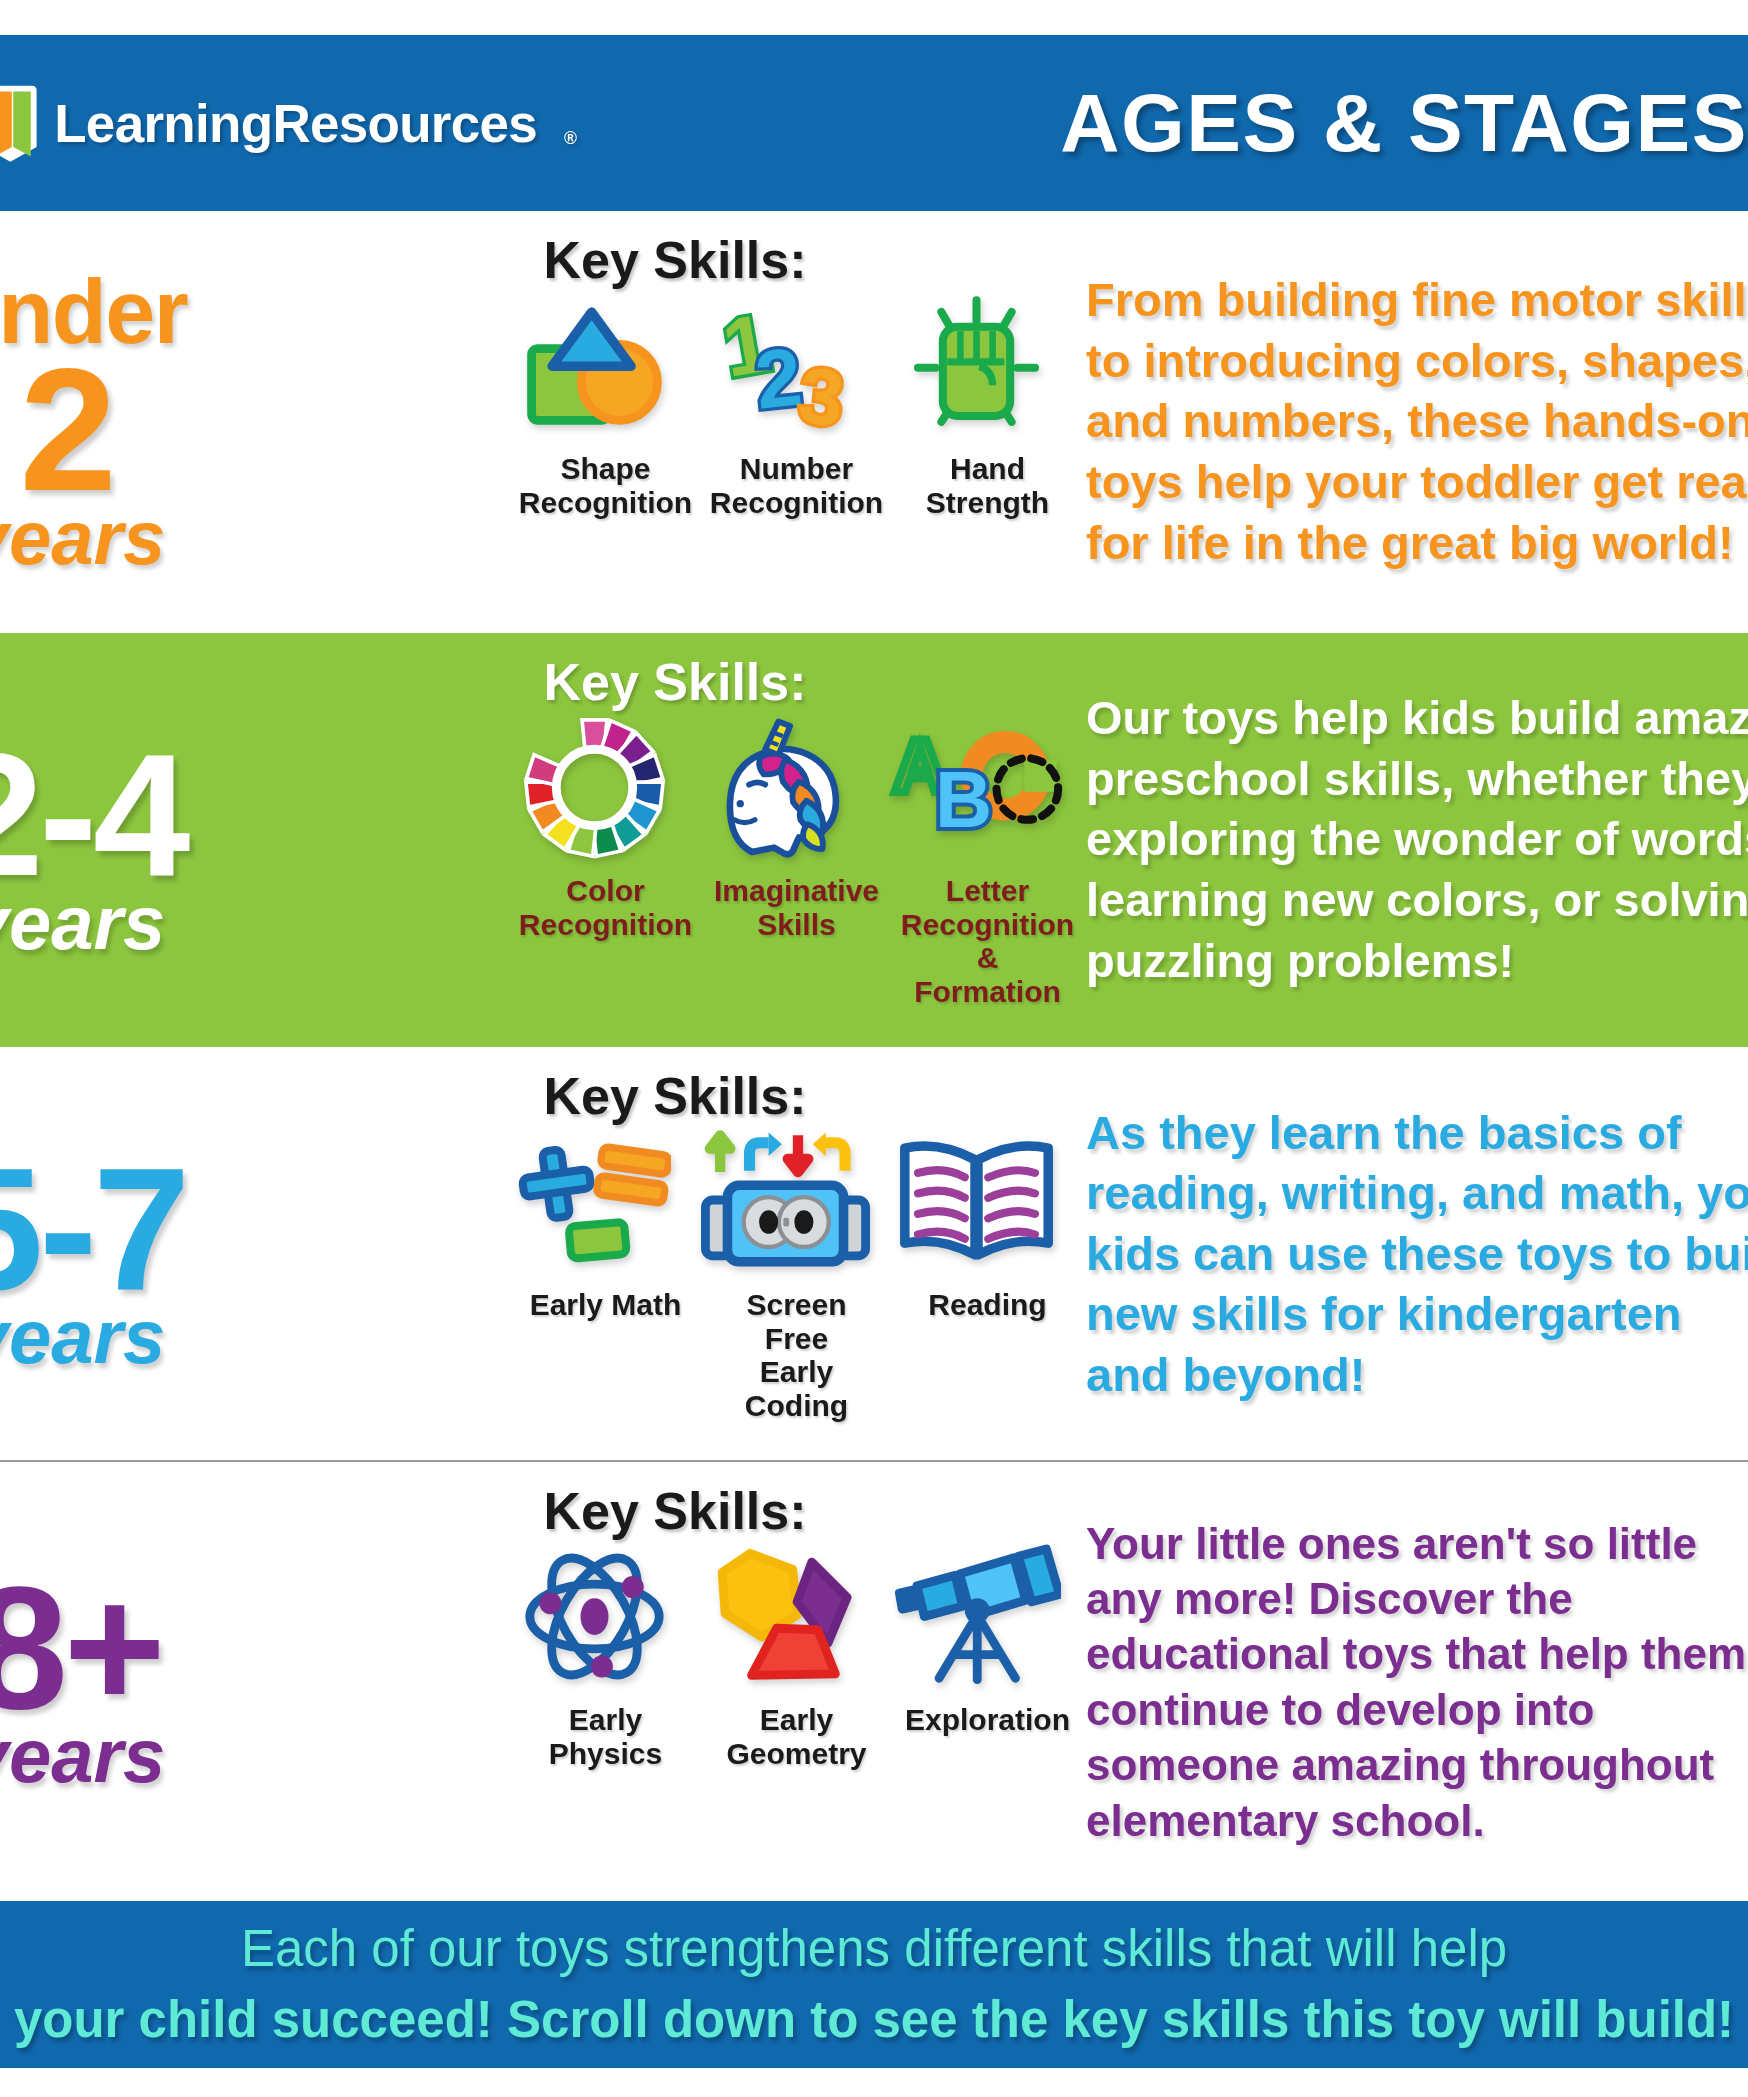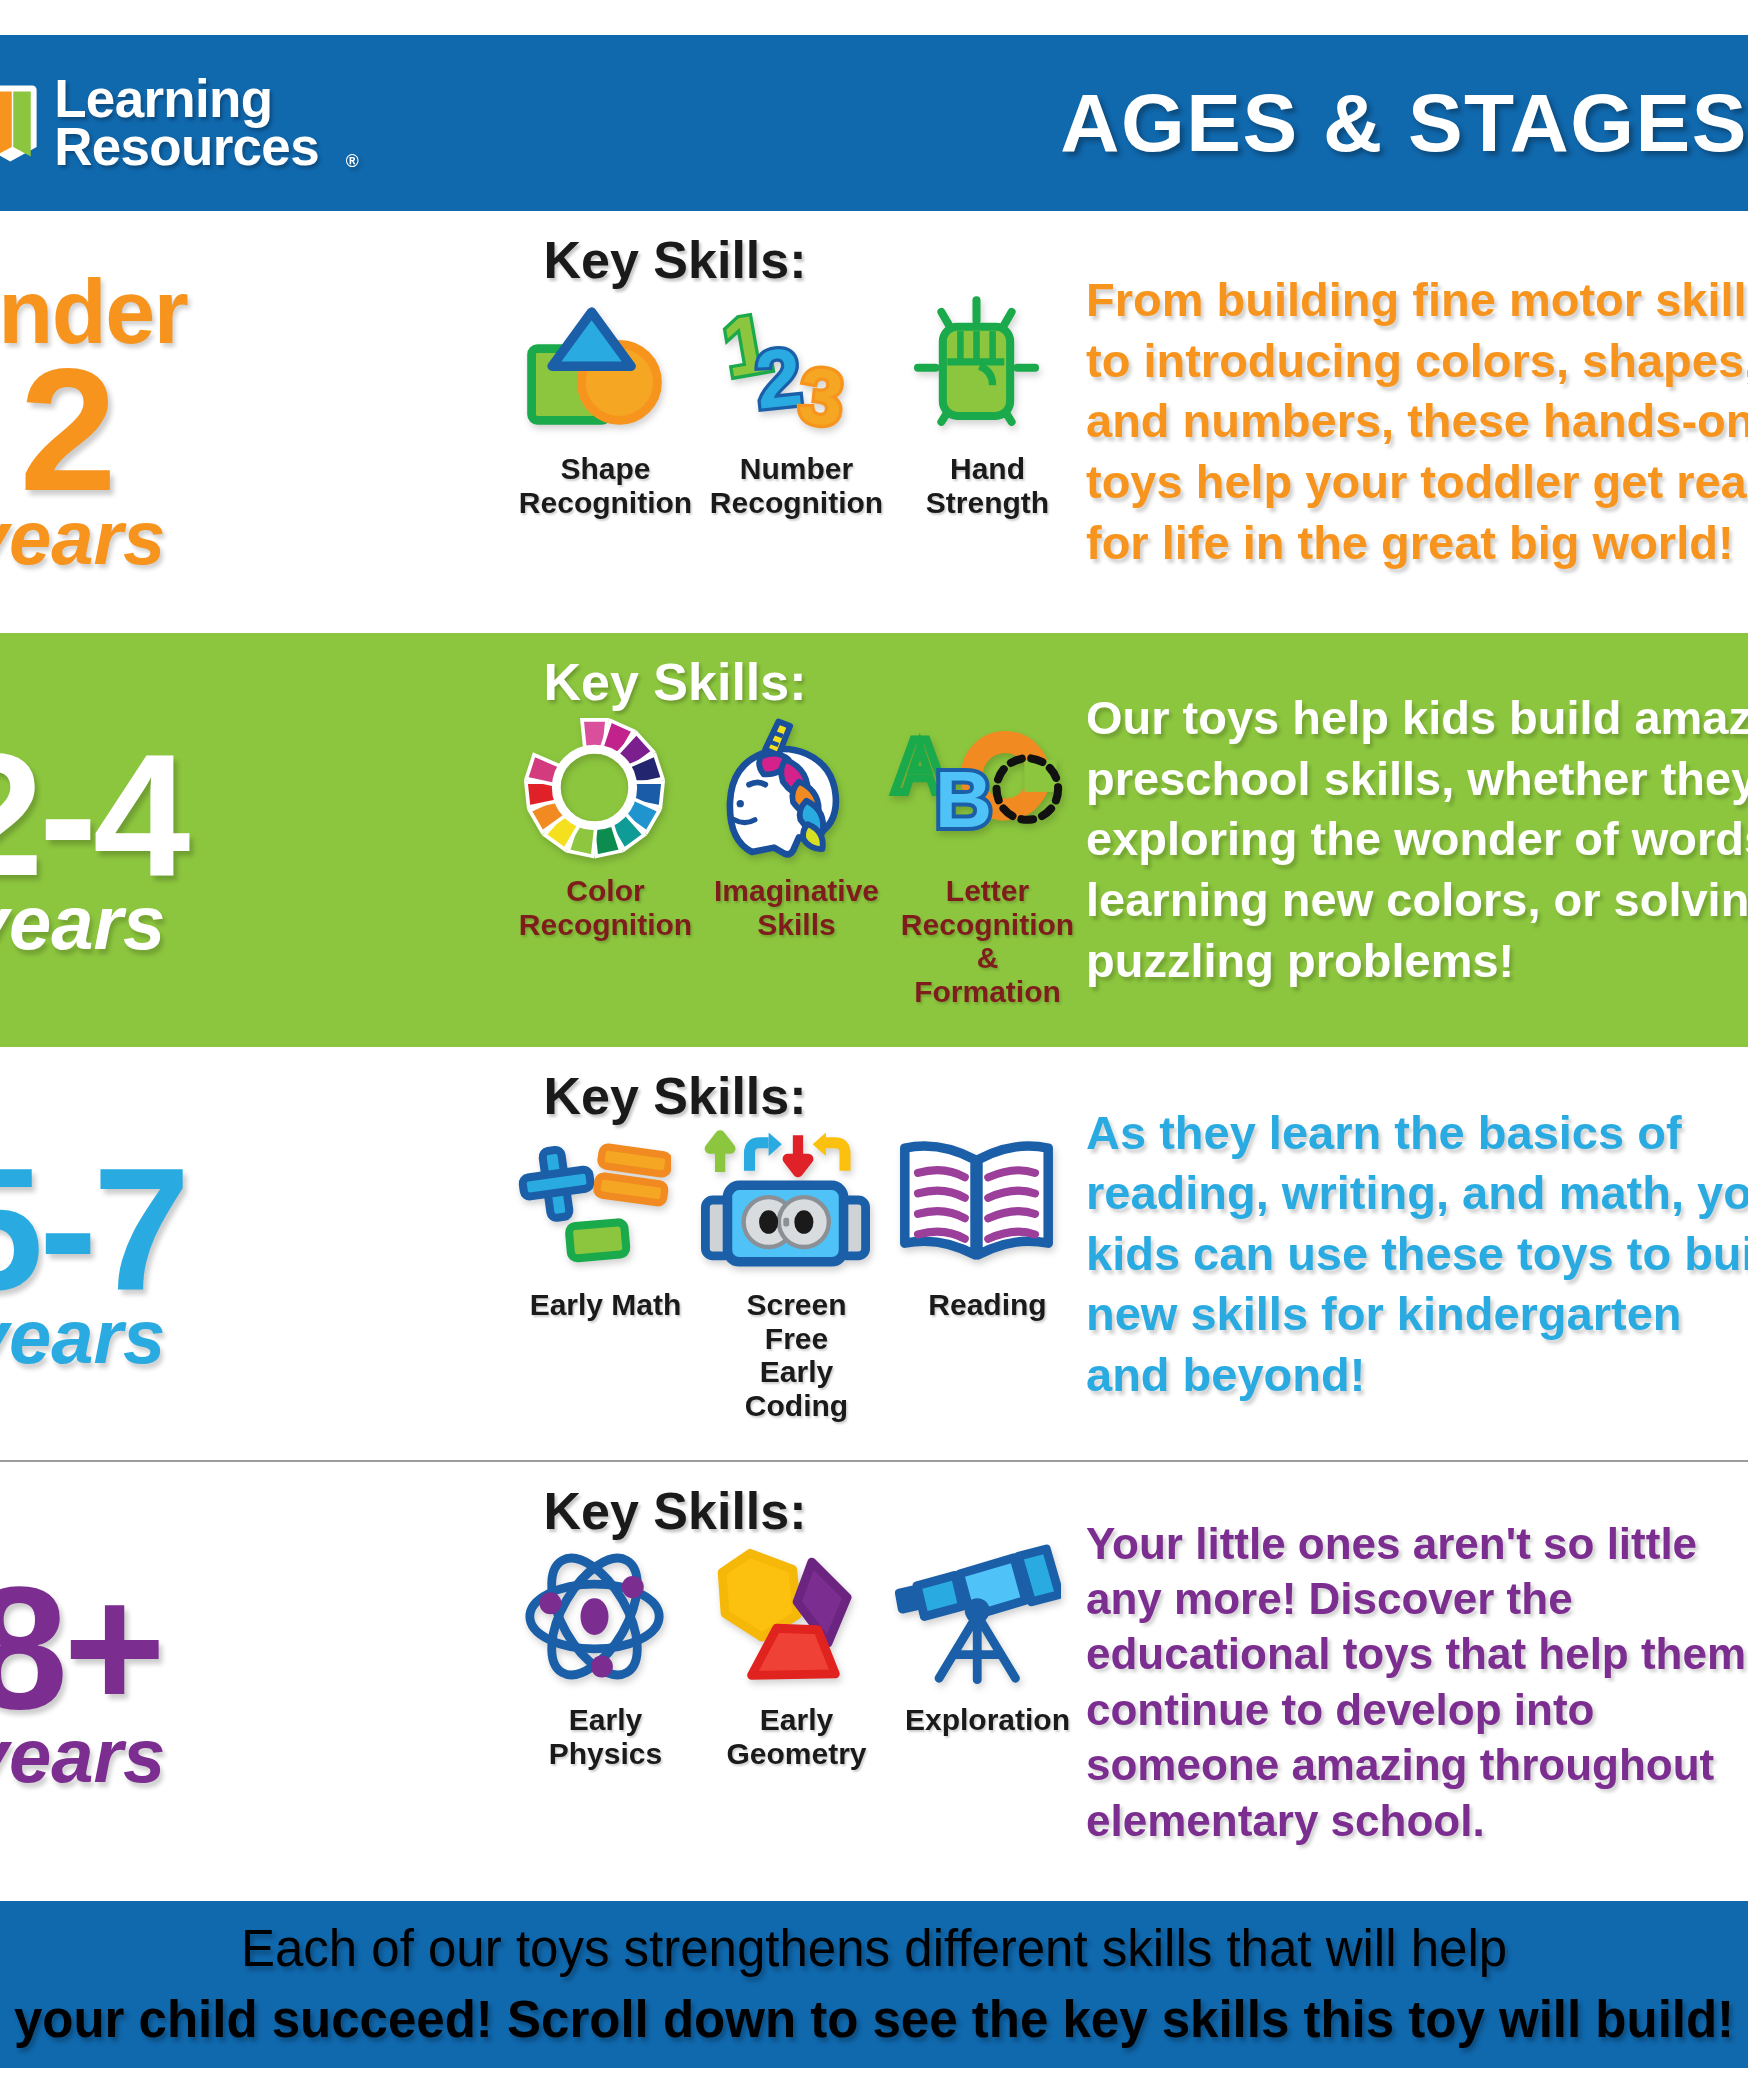--- a/index.html
+++ b/index.html
@@ -12,21 +12,21 @@
 
   
   .header{
     position:absolute;left:0;top:35px;width:1748px;height:176px;
     background:#1068ad;display:flex;align-items:center;
   }
   .logo-wrap{position:absolute;left:-16px;top:50%;transform:translateY(-50%);
     display:flex;align-items:center;gap:13.2px;}
   .logo-mark{width:57px;height:87px;position:relative;flex:0 0 auto;}
   .logo-mark svg{display:block;}
-  .logo-words{display:flex;flex-direction:column;line-height:0.9;
+  .logo-words{display:flex;flex-direction:row;line-height:0.9;
     font-weight:700;color:#fff;font-size:53px;letter-spacing:-0.7px;
     text-shadow:2.2px 2.9px 3.7px rgba(0,0,0,.28);}
   .logo-words .l2{display:flex;align-items:flex-end;gap:24px;}
   .logo-words sup{font-size:17.6px;line-height:1;margin-top:4.4px;margin-left:2.9px;}
   .header-title{
     position:absolute;left:0;right:0;text-align:right;
     color:#ffffff;font-weight:700;font-size:82px;letter-spacing:1.5px;
     text-shadow:3.7px 4.4px 5.1px rgba(0,0,0,.30);
     top:50%;transform:translateY(-50%);
   }
@@ -66,21 +66,21 @@
   .sec2 .skill-label{color:#7f1d1d;text-shadow:1.5px 2.2px 2.9px rgba(0,0,0,.20);}
 
   
   .desc{position:absolute;left:1086px;top:50%;transform:translateY(-50%);
     width:844px;font-weight:700;font-size:47px;line-height:1.29;
     white-space:nowrap;text-shadow:2.9px 3.7px 3.7px rgba(0,0,0,.18);}
 
   
   .footer{position:absolute;left:0;top:1901px;width:1748px;height:167px;
     background:#1068ad;display:flex;align-items:center;justify-content:center;}
-  .footer-text{width:1748px;text-align:center;color:#000000;font-size:51px;
+  .footer-text{width:1748px;text-align:center;color:#5eead4;font-size:51px;
     line-height:1.38;font-weight:400;white-space:nowrap;
     text-shadow:2.9px 4.4px 4.4px rgba(0,0,0,.26);}
   .footer-text .fl2{display:block;font-weight:bold;}
 </style>
 </head>
 <body>
 
 <div class="page">
 
   <div class="header">

